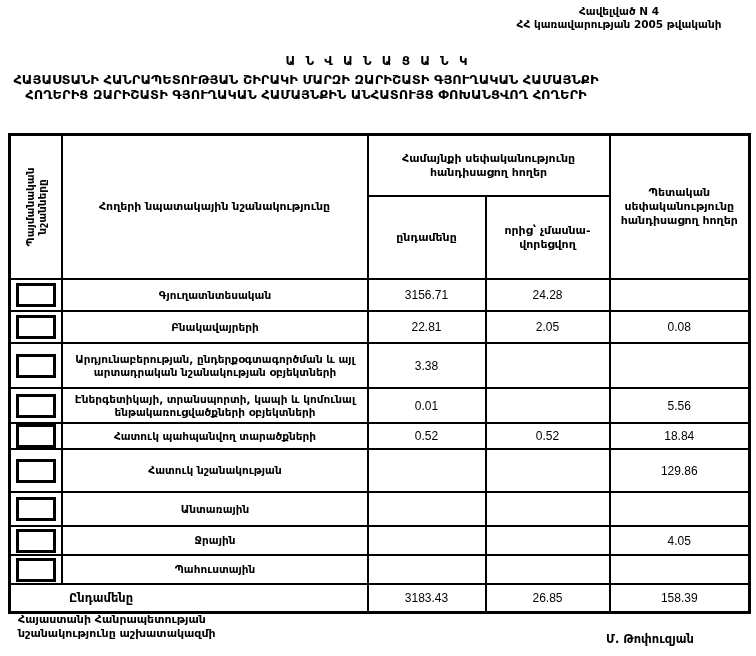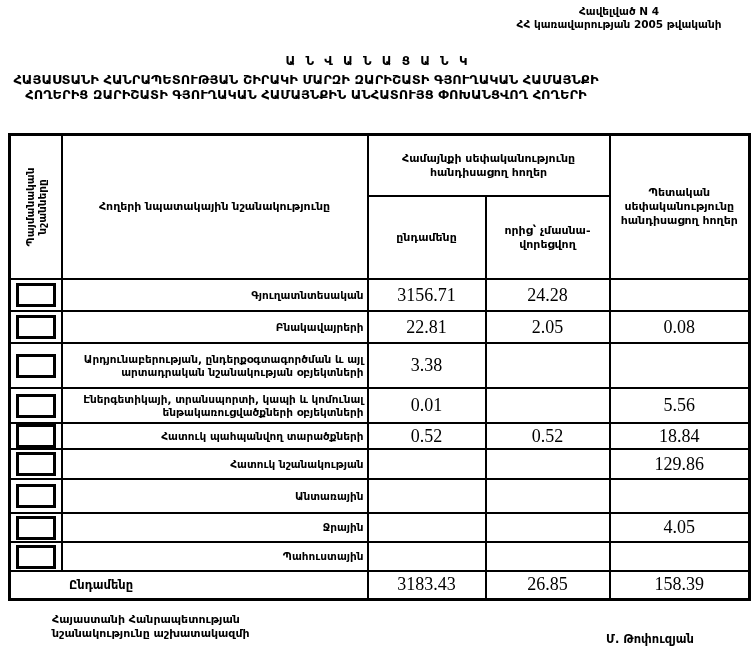--- a/index.html
+++ b/index.html
@@ -49,34 +49,34 @@
   th.desig-h{padding:2px 24px;}
   th.state-h{padding:0 10px;}
 
   td.sym-cell{text-align:center;}
   .symbol-box{
     display:inline-block;width:34px;height:18px;
     border:3px solid #000;background:#fff;vertical-align:middle;
   }
   td.label-cell{
     font-size:10.5px;font-weight:bold;line-height:12.5px;
-    padding:2px 3px 2px 4px;text-align:right;
+    padding:2px 3px 2px 4px;text-align:center;
   }
   td.num{
-    font-size:18px;text-align:center;font-weight:normal;
-    font-family:Liberation Serif, serif;
+    font-size:12px;text-align:center;font-weight:normal;
+    font-family:Liberation Sans, sans-serif;
   }
   td.total-label{
     font-size:11.5px;font-weight:bold;padding-left:58px;text-align:left;
   }
 
   
   .footer-left{
     position:absolute;top:613px;left:18px;
-    font-size:11px;font-weight:bold;line-height:13.5px;margin-left:34px;
+    font-size:11px;font-weight:bold;line-height:13.5px;
   }
   .signature{
     position:absolute;top:632px;left:606px;
     font-size:11.5px;font-weight:bold;
   }
 </style>
 </head>
 <body>
 
 <div class="page">
@@ -145,21 +145,21 @@
         <td class="num"></td>
         <td class="num">5.56</td>
       </tr>
       <tr style="height:23px">
         <td class="sym-cell"><span class="symbol-box"></span></td>
         <td class="label-cell">Հատուկ պահպանվող տարածքների</td>
         <td class="num">0.52</td>
         <td class="num">0.52</td>
         <td class="num">18.84</td>
       </tr>
-      <tr style="height:30px">
+      <tr style="height:43px">
         <td class="sym-cell"><span class="symbol-box"></span></td>
         <td class="label-cell">Հատուկ նշանակության</td>
         <td class="num"></td>
         <td class="num"></td>
         <td class="num">129.86</td>
       </tr>
       <tr style="height:34px">
         <td class="sym-cell"><span class="symbol-box"></span></td>
         <td class="label-cell">Անտառային</td>
         <td class="num"></td>

